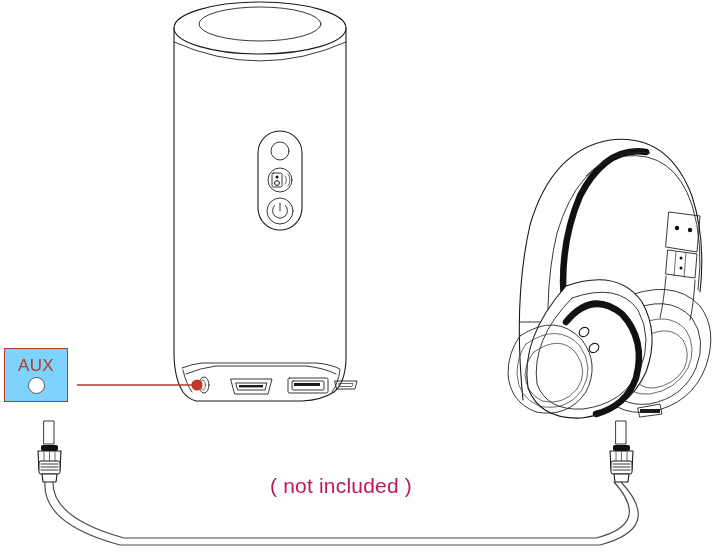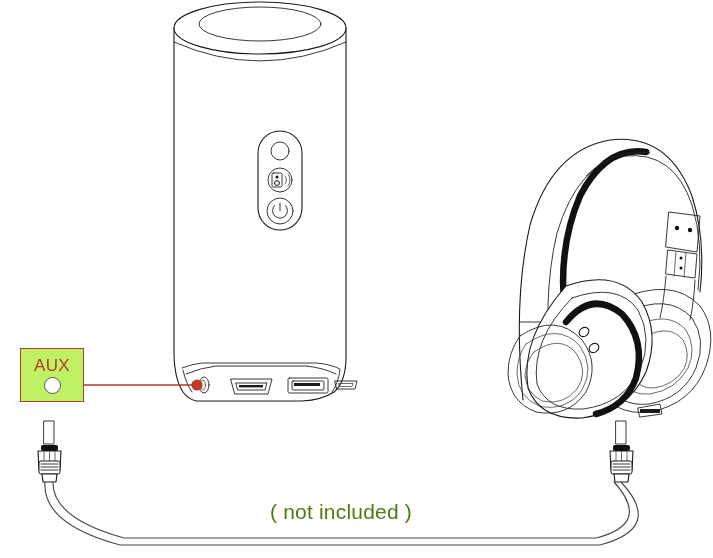--- a/index.html
+++ b/index.html
@@ -71,26 +71,26 @@
     stroke: none;
   }
   .cable {
     fill: none;
     stroke: #4a4a4a;
     stroke-width: 1.15;
     stroke-linecap: round;
   }
   .aux-box {
     position: absolute;
-    left: 20px;
+    left: 4px;
     top: 348px;
     width: 64px;
     height: 54px;
     border: 1.6px solid #b03a2e;
-    background: #bef264;
+    background: #7dd3fc;
     box-sizing: border-box;
     display: flex;
     flex-direction: column;
     align-items: center;
     justify-content: center;
     gap: 2px;
   }
   .aux-label {
     color: #b5392c;
     font-size: 17px;
@@ -102,24 +102,24 @@
     width: 17px;
     height: 17px;
     border: 1.2px solid #555555;
     border-radius: 50%;
     background: #ffffff;
     box-sizing: border-box;
   }
   .caption {
     position: absolute;
     left: 0;
-    top: 500px;
+    top: 474px;
     width: 682px;
     text-align: center;
-    color: #4d7c0f;
+    color: #be185d;
     font-size: 21px;
     letter-spacing: 0.2px;
     font-family: "Liberation Sans", sans-serif;
   }
 </style>
 </head>
 <body>
 
 <div id="diagram-root">
 

